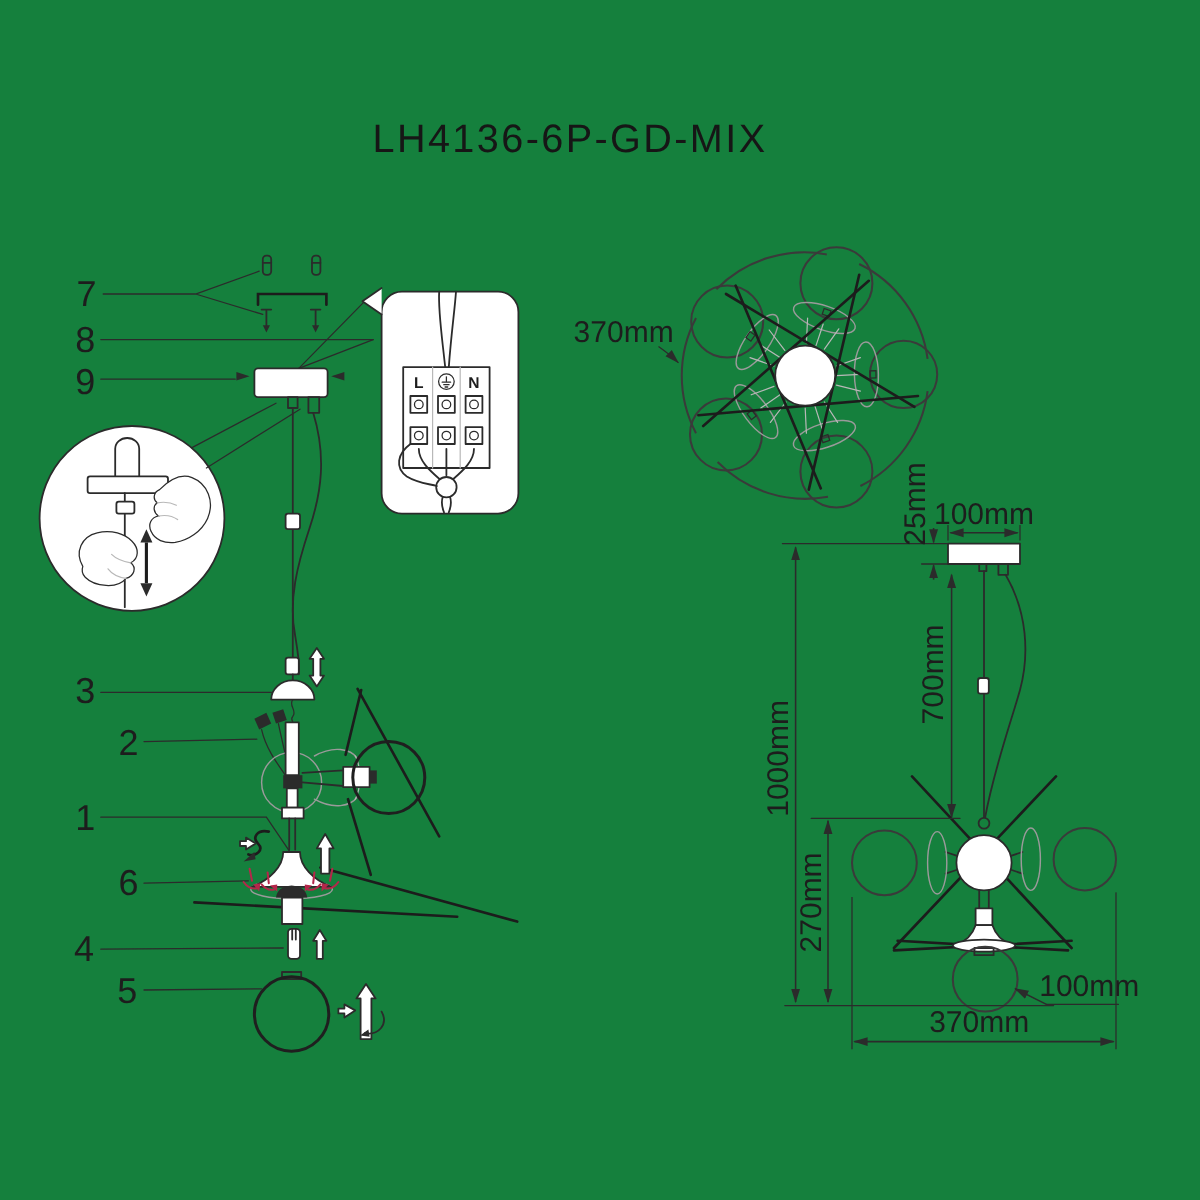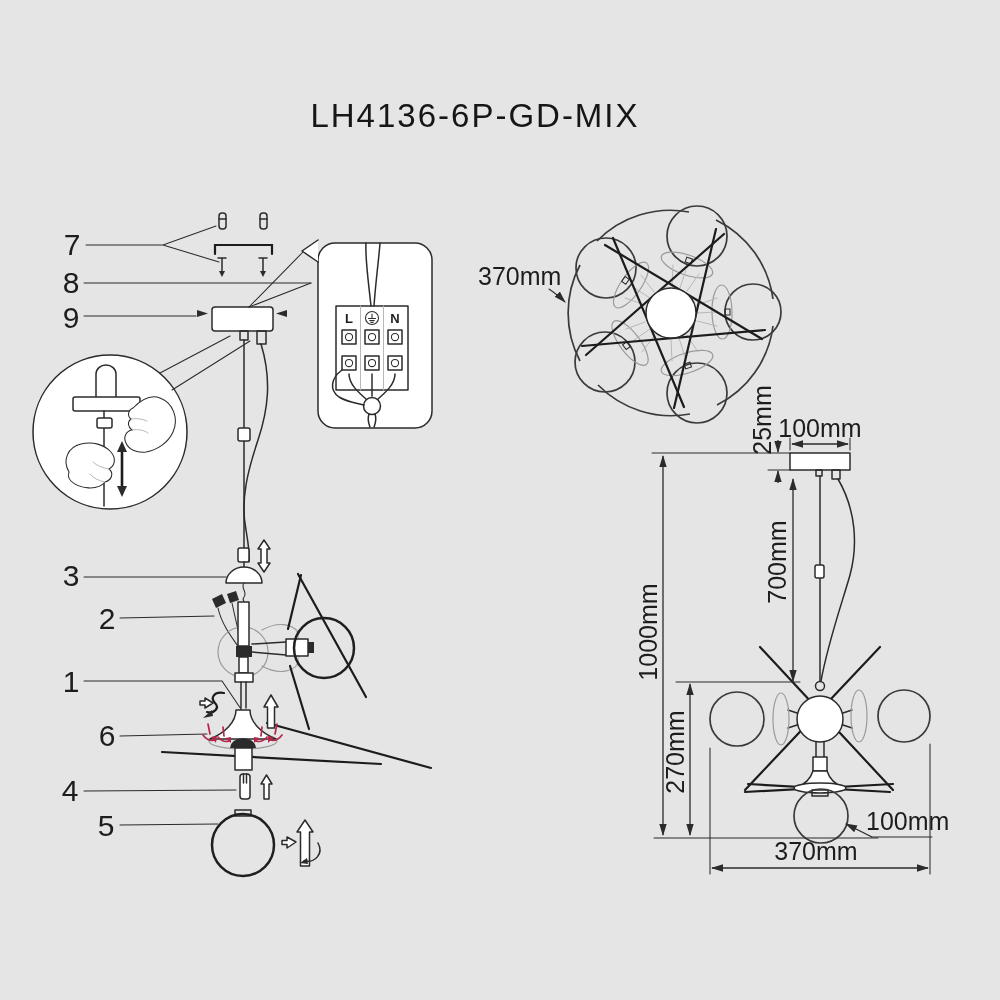--- a/index.html
+++ b/index.html
@@ -1,16 +1,16 @@
 <!DOCTYPE html>
 <html><head>
 <meta charset="utf-8">
 <style>
   html,body{margin:0;padding:0;background:#ffffff;}
-  .stage{position:relative;width:1000px;height:1000px;background:#e5e5e5;overflow:hidden;
+  .stage{position:relative;width:1000px;height:1000px;background:#15803d;overflow:hidden;
          font-family:"Liberation Sans",sans-serif;}
   svg{display:block}
   .ln{stroke:#2b2b2b;fill:none;stroke-width:1.5;stroke-linecap:round;stroke-linejoin:round}
   .thin{stroke:#2b2b2b;fill:none;stroke-width:1.05;stroke-linecap:round}
   .bold{stroke:#1c1c1c;fill:none;stroke-width:2.2;stroke-linecap:round}
   .globe{stroke:#1f1f1f;fill:none;stroke-width:2.5}
   .globe2{stroke:#3a3a3a;fill:none;stroke-width:1.7}
   .soft{stroke:#9a9a9a;fill:none;stroke-width:1.2;stroke-linecap:round}
   .softer{stroke:#b8b8b8;fill:none;stroke-width:1;stroke-linecap:round}
   .fillw{fill:#ffffff}

